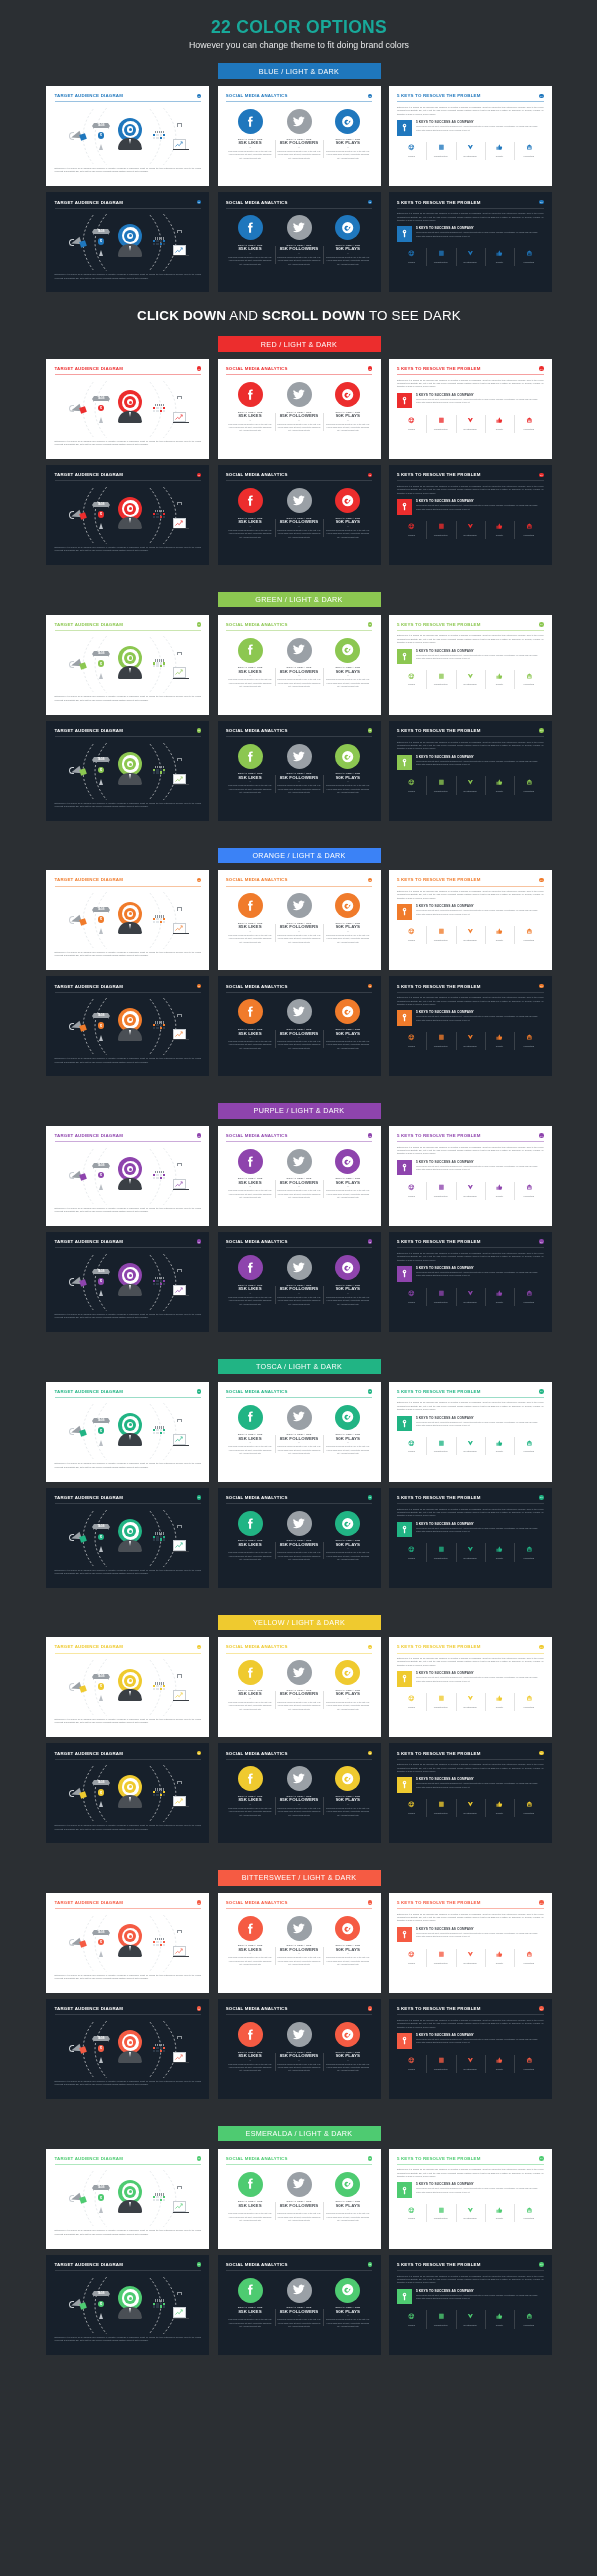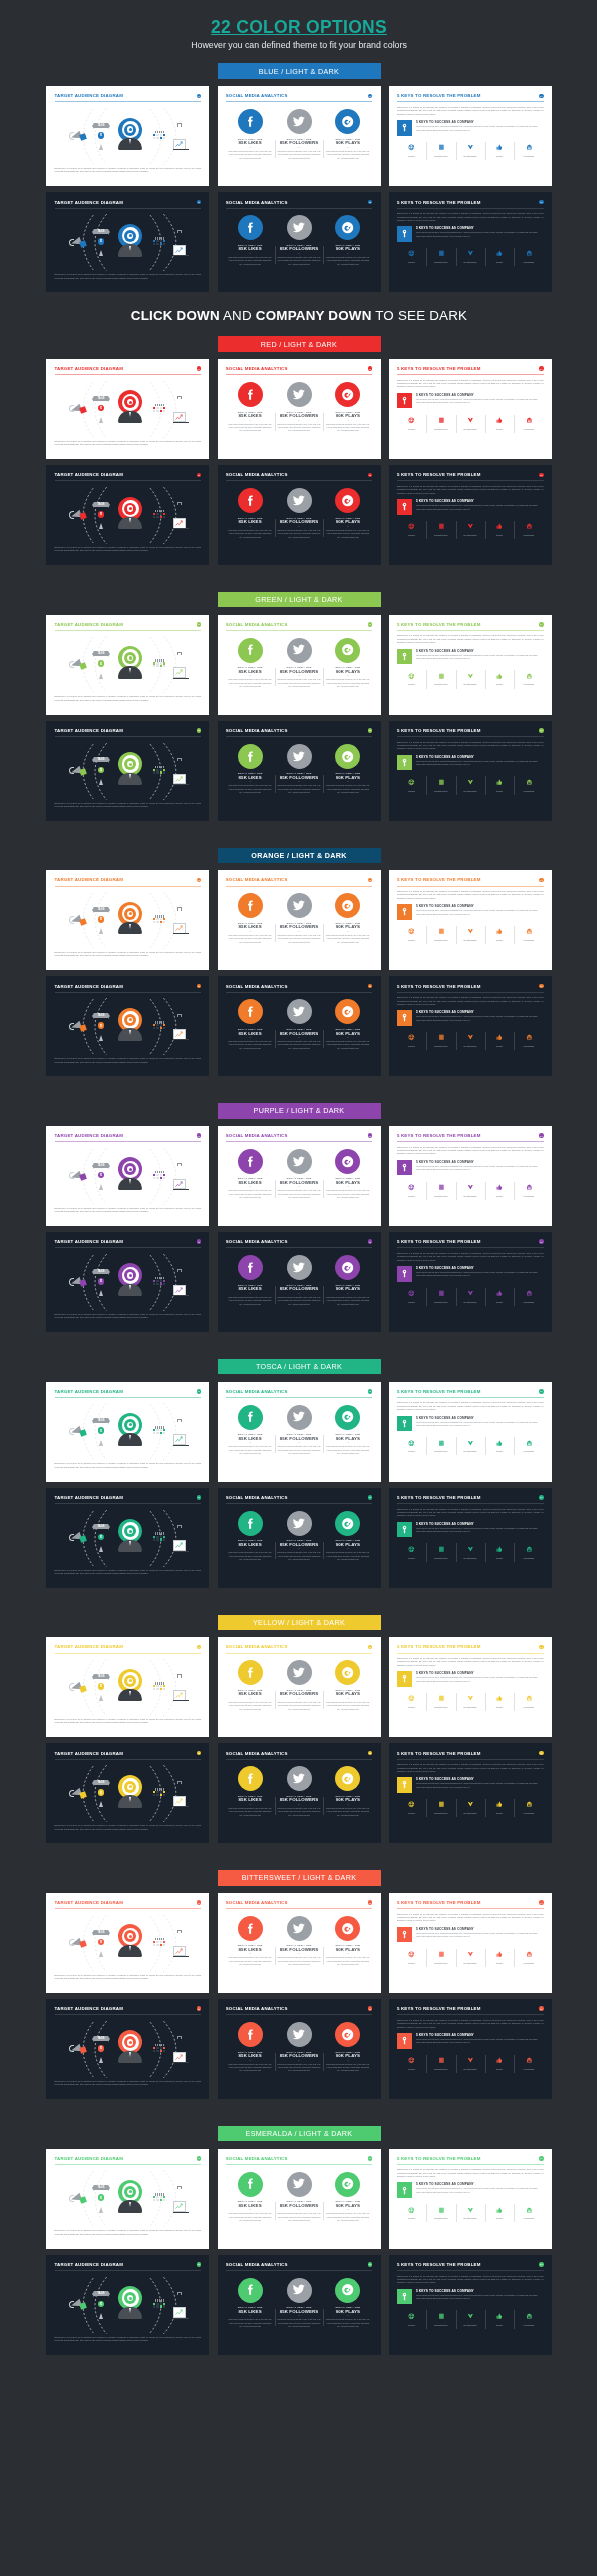--- a/index.html
+++ b/index.html
@@ -6,21 +6,21 @@
   html,body { background:#2b2f33; }
   body {
     width:598px; height:2747px;
     font-family:"Liberation Sans", sans-serif;
     color:#fff; overflow:hidden; position:relative;
   }
 
   
   .header { text-align:center; padding-top:15.5px; }
   .header .line1 { font-size:9.8px; color:#e8e9ea; font-weight:400; letter-spacing:0.1px; }
-  .header .line2 { font-size:17.5px; font-weight:bold; color:#18a99a; letter-spacing:0.3px; margin:1.5px 0 2.1px;text-decoration:underline; }
+  .header .line2 { font-size:17.5px; font-weight:bold; color:#18a99a; letter-spacing:0.3px; margin:1.5px 0 2.1px; }
   .header .line3 { font-size:8.8px; color:#e8e9ea; font-weight:400; }
 
   
   .band {
     width:163px; height:15.5px; margin:13.4px auto 0;
     display:flex; align-items:center; justify-content:center;
     font-size:7.2px; color:#fff; letter-spacing:0.3px;
   }
 
   
@@ -118,21 +118,21 @@
   .slide.dark  .k-label { color:#9aa5b0; }
 
   .section { margin-bottom:0; }
   .sec-gap { height:13.4px; }
 </style>
 </head>
 <body>
 
 <div class="header">
   <div class="line2">22 COLOR OPTIONS</div>
-  <div class="line3">However you can defined theme to fit your brand colors</div>
+  <div class="line3">However you can change theme to fit doing brand colors</div>
 </div>
 
 <div id="sections-root">
     <div class="section">
     <div class="band" style="background: rgb(31, 119, 189); color: rgb(255, 255, 255);">
       <span>BLUE / LIGHT &amp; DARK</span>
     </div>
     <div class="grid">
         <div class="slide light">
     <div class="s-head">
@@ -470,21 +470,21 @@
     <div><svg viewBox="0 0 24 24" style="fill: rgb(31, 119, 189);">
                   <path d="M12 2 3 8v1h18V8zM4 10h16v10H4zm3 3v4h10v-4z"></path>
                 </svg></div>
     <div class="k-label">Marketing</div>
   </div>
           </div>
   </div>
       </div>
   </div>
     <div class="cta">
-    <b>CLICK DOWN</b><span> AND </span><b>COMPANY DOWN</b><span> TO SEE DARK</span>
+    <b>CLICK DOWN</b><span> AND </span><b>SCROLL DOWN</b><span> TO SEE DARK</span>
   </div>
     <div class="section">
     <div class="band" style="background: rgb(236, 45, 45); color: rgb(255, 255, 255);">
       <span>RED / LIGHT &amp; DARK</span>
     </div>
     <div class="grid">
         <div class="slide light">
     <div class="s-head">
       <div class="s-title" style="color: rgb(236, 45, 45);">TARGET AUDIENCE DIAGRAM</div>
       <div class="s-badge" style="background: rgb(236, 45, 45);">01</div>
@@ -1169,21 +1169,21 @@
                   <path d="M12 2 3 8v1h18V8zM4 10h16v10H4zm3 3v4h10v-4z"></path>
                 </svg></div>
     <div class="k-label">Marketing</div>
   </div>
           </div>
   </div>
       </div>
   </div>
     <div class="sec-gap"></div>
     <div class="section">
-    <div class="band" style="background: #0c4a6e; color: rgb(255, 255, 255); font-weight: bold;">
+    <div class="band" style="background: #3b82f6; color: rgb(255, 255, 255);">
       <span>ORANGE / LIGHT &amp; DARK</span>
     </div>
     <div class="grid">
         <div class="slide light">
     <div class="s-head">
       <div class="s-title" style="color: rgb(240, 123, 43);">TARGET AUDIENCE DIAGRAM</div>
       <div class="s-badge" style="background: rgb(240, 123, 43);">01</div>
     </div>
     <div class="s-rule" style="background: rgb(240, 123, 43);"></div>
 

